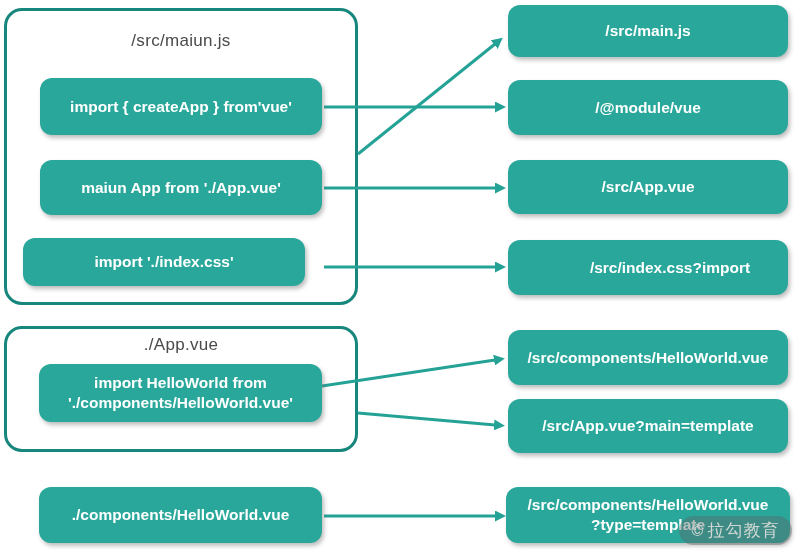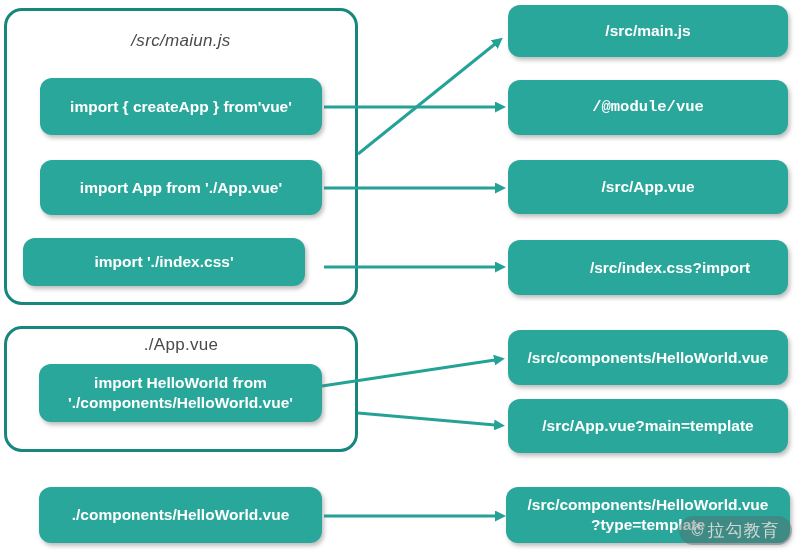--- a/index.html
+++ b/index.html
@@ -55,41 +55,41 @@
     <line class="edge" x1="358" y1="154" x2="495" y2="44" marker-end="url(#ah)"></line>
     <line class="edge" x1="324" y1="107" x2="496" y2="107" marker-end="url(#ah)"></line>
     <line class="edge" x1="324" y1="188" x2="496" y2="188" marker-end="url(#ah)"></line>
     <line class="edge" x1="324" y1="267" x2="496" y2="267" marker-end="url(#ah)"></line>
     <line class="edge" x1="322" y1="386" x2="495" y2="360" marker-end="url(#ah)"></line>
     <line class="edge" x1="358" y1="413" x2="495" y2="425" marker-end="url(#ah)"></line>
     <line class="edge" x1="324" y1="516" x2="496" y2="516" marker-end="url(#ah)"></line>
   </svg>
 
   <div class="group" style="left:4px;top:8px;width:354px;height:297px;"></div>
-  <div class="group-title" style="left:4px;top:31px;width:354px;font-style:italic;">/src/maiun.js</div>
+  <div class="group-title" style="left:4px;top:31px;width:354px;">/src/maiun.js</div>
 
   <div class="group" style="left:4px;top:326px;width:354px;height:126px;"></div>
   <div class="group-title" style="left:4px;top:335px;width:354px;">./App.vue</div>
 
   <div class="node" style="left:40px;top:78px;width:282px;height:57px;">import { createApp } from'vue'</div>
 
-  <div class="node" style="left:40px;top:160px;width:282px;height:55px;">import App from './App.vue'</div>
+  <div class="node" style="left:40px;top:160px;width:282px;height:55px;">maiun App from './App.vue'</div>
 
   <div class="node" style="left:23px;top:238px;width:282px;height:48px;">import './index.css'</div>
 
   <div class="node" style="left:39px;top:364px;width:283px;height:58px;">
     <span>import HelloWorld from</span>
     <span>'./components/HelloWorld.vue'</span>
   </div>
 
   <div class="node" style="left:39px;top:487px;width:283px;height:56px;">./components/HelloWorld.vue</div>
 
   <div class="node" style="left:508px;top:5px;width:280px;height:52px;">/src/main.js</div>
 
-  <div class="node" style="left:508px;top:80px;width:280px;height:55px;font-family:Liberation Mono, monospace;">/@module/vue</div>
+  <div class="node" style="left:508px;top:80px;width:280px;height:55px;">/@module/vue</div>
 
   <div class="node" style="left:508px;top:160px;width:280px;height:54px;">/src/App.vue</div>
 
   <div class="node" style="left:508px;top:240px;width:280px;height:55px;padding-left:48px;">/src/index.css?import</div>
 
   <div class="node" style="left:508px;top:330px;width:280px;height:55px;">/src/components/HelloWorld.vue</div>
 
   <div class="node" style="left:508px;top:399px;width:280px;height:54px;">/src/App.vue?main=template</div>
 
   <div class="node" style="left:506px;top:487px;width:284px;height:56px;">

